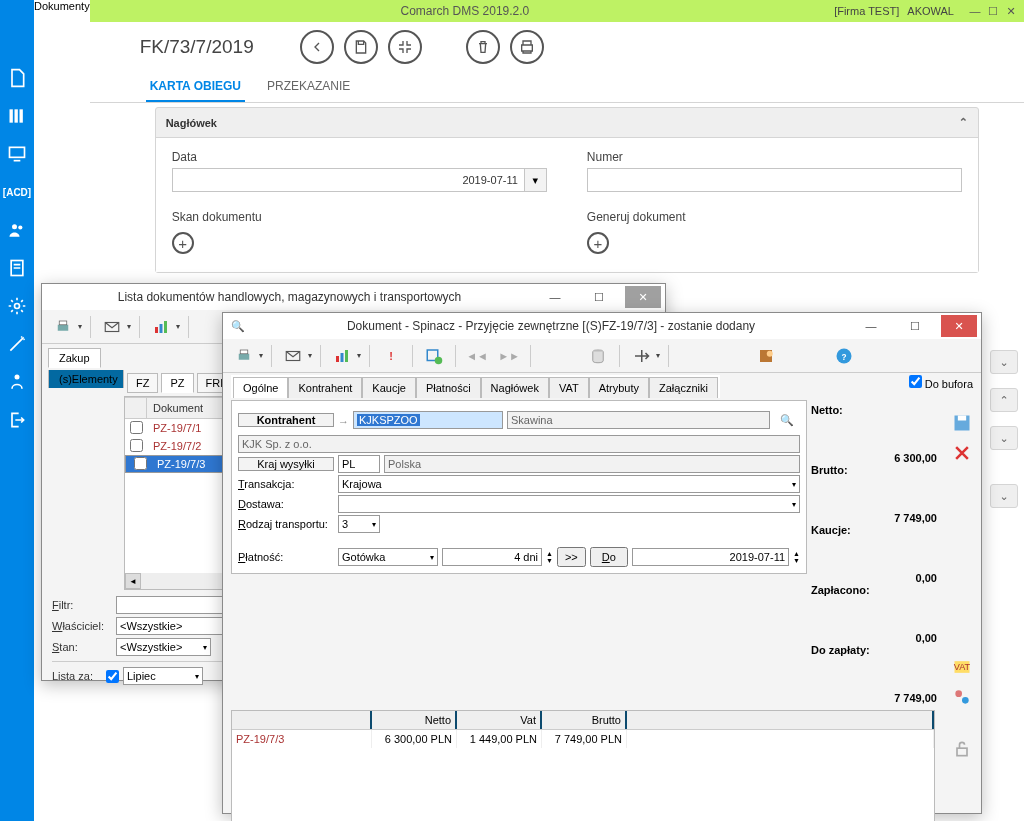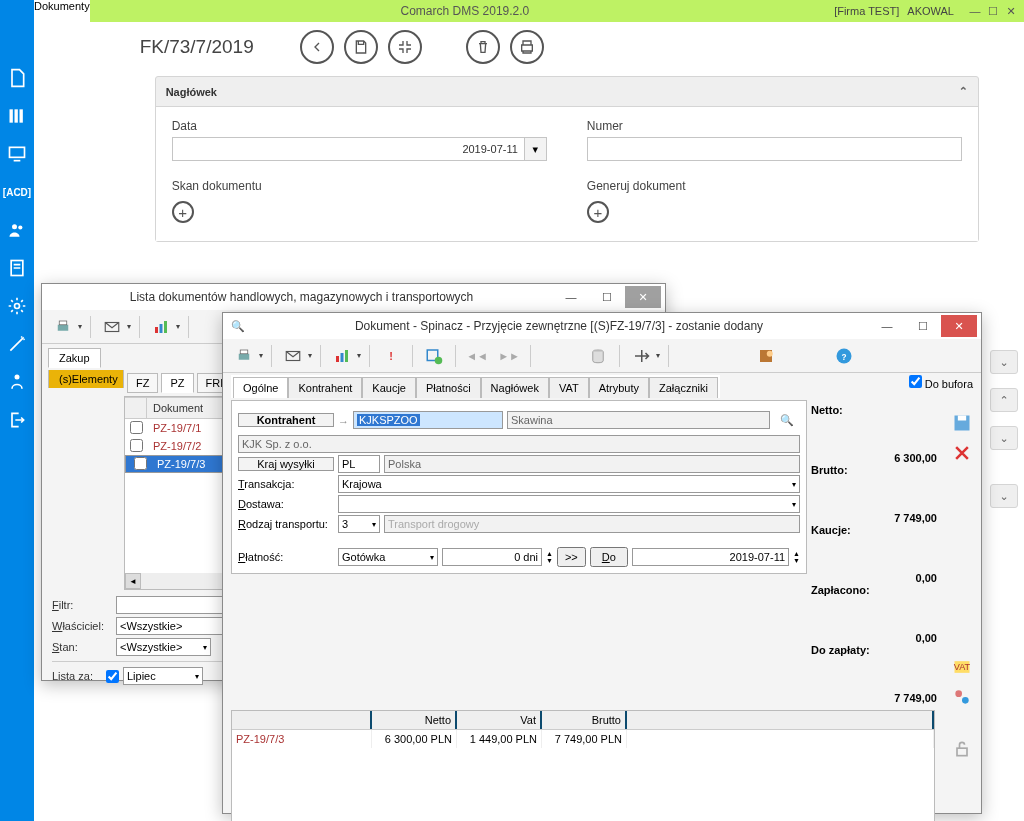--- a/index.html
+++ b/index.html
@@ -40,37 +40,37 @@
   .input{border:1px solid #c5c5c5;height:24px;display:flex;align-items:center;}
   .input .val{flex:1;padding:0 6px;text-align:right;color:#333;}
   .input .btn{width:22px;height:100%;border-left:1px solid #c5c5c5;background:#f3f3f3;display:flex;align-items:center;justify-content:center;cursor:pointer;}
   .addbtn{width:22px;height:22px;border:2px solid #555;border-radius:50%;display:flex;align-items:center;justify-content:center;cursor:pointer;font-size:15px;color:#555;margin-top:4px;}
 
   .acc-stack{position:absolute;right:6px;top:350px;display:flex;flex-direction:column;gap:14px;}
   .acc-stack .acc{width:28px;height:24px;background:#efefef;border:1px solid #d5d5d5;border-radius:3px;display:flex;align-items:center;justify-content:center;color:#666;cursor:pointer;}
 
   
   .win{position:absolute;background:#f4f4f4;border:1px solid #8a8a8a;box-shadow:0 4px 16px rgba(0,0,0,.25);}
-  .win-tb{height:26px;background:#fff;display:flex;align-items:center;padding:0 4px 0 8px;}
+  .win-tb{height:26px;background:#fff;display:flex;align-items:center;padding:0 4px 0 8px;gap:8px;}
   .win-tb .wttl{flex:1;text-align:center;color:#333;font-size:12px;}
   .win-tb .wb{width:36px;height:22px;display:flex;align-items:center;justify-content:center;cursor:pointer;}
   .win-tb .wb.close{background:#d9534f;color:#fff;}
   .win-tb .wb.close.grey{background:#a0a0a0;}
   .win-tb .wb:not(.close){color:#444;}
 
   .win-tbar{height:34px;background:#f4f4f4;border-bottom:1px solid #ccc;display:flex;align-items:center;gap:6px;padding:0 8px;}
   .tool{width:26px;height:26px;display:flex;align-items:center;justify-content:center;cursor:pointer;border:1px solid transparent;border-radius:2px;}
   .tool svg{width:18px;height:18px;}
   .drop-arrow{margin-left:-4px;font-size:8px;color:#444;}
   .sep{width:1px;height:22px;background:#ccc;margin:0 2px;}
 
   
   .lista-body{padding:4px 6px;}
   .sub-tabs{display:flex;margin-bottom:2px;}
-  .sub-tab{padding:3px 10px;background:#eab308;border:1px solid #bbb;border-bottom:none;cursor:pointer;}
+  .sub-tab{padding:3px 10px;background:#0369a1;border:1px solid #bbb;border-bottom:none;cursor:pointer;}
   .sub-tab.active{background:#fff;border-bottom:1px solid #fff;position:relative;z-index:2;}
   .sub-pane{border:1px solid #bbb;background:#fff;height:240px;display:flex;flex-direction:column;}
   .stype-row{display:flex;gap:3px;padding:3px;}
   .stype{padding:3px 8px;border:1px solid #bbb;background:#f7f7f7;cursor:pointer;}
   .stype.active{background:#fff;border-bottom-color:#fff;}
   .grid-hdr{display:flex;background:#f0f0f0;border-top:1px solid #ccc;border-bottom:1px solid #ccc;}
   .grid-hdr .col{padding:4px 6px;border-right:1px solid #ccc;color:#333;}
   .grid-body{flex:1;overflow:auto;}
   .grid-row{display:flex;align-items:center;height:18px;}
   .grid-row .chk{width:22px;text-align:center;}
@@ -229,20 +229,24 @@
             <path d="M6 7h12M9 7V4h6v3M8 7l1 13h6l1-13"></path>
           </svg>
         </div>
       <div class="hbtn">
           <svg viewBox="0 0 24 24">
             <path d="M6 9V3h12v6M6 18h12v3H6zM4 9h16v9H4z"></path>
           </svg>
         </div>
     </div>
 
+    <div class="tabs">
+      <div class="tab active">KARTA OBIEGU</div>
+      <div class="tab">PRZEKAZANIE</div>
+    </div>
 
 
     <div class="card">
       <div class="card-hdr">
         <span>Nagłówek</span>
         <span class="chev">⌃</span>
       </div>
       <div class="card-body">
         <div class="frow">
           <div class="ffield">
@@ -518,33 +522,30 @@
               <span></span>
               <span class="ar">▾</span>
             </div>
           </div>
         <div class="docrow">
             <span class="lbl"><u>R</u>odzaj transportu:</span>
             <div class="sel" style="width:42px;">
               <span>3</span>
               <span class="ar">▾</span>
             </div>
-            <div class="txt ro" style="flex:1;color:#aaa;">
-              <span>Transport drogowy</span>
-            </div>
           </div>
         <div style="height:10px;"></div>
         <div class="docrow">
           <span class="lbl"><u>P</u>łatność:</span>
           <div class="sel" style="width:100px;">
               <span>Gotówka</span>
               <span class="ar">▾</span>
             </div>
           <div class="txt" style="width:100px;justify-content:flex-end;">
-              <span>0 dni</span>
+              <span>4 dni</span>
             </div>
           <div style="display:flex;flex-direction:column;">
               <span style="font-size:7px;cursor:pointer;">▲</span>
               <span style="font-size:7px;cursor:pointer;">▼</span>
             </div>
           <button style="padding:2px 6px;">&gt;&gt;</button>
           <button style="padding:2px 10px;"><u>D</u>o</button>
           <div class="txt" style="flex:1;justify-content:flex-end;">
               <span>2019-07-11</span>
             </div>

